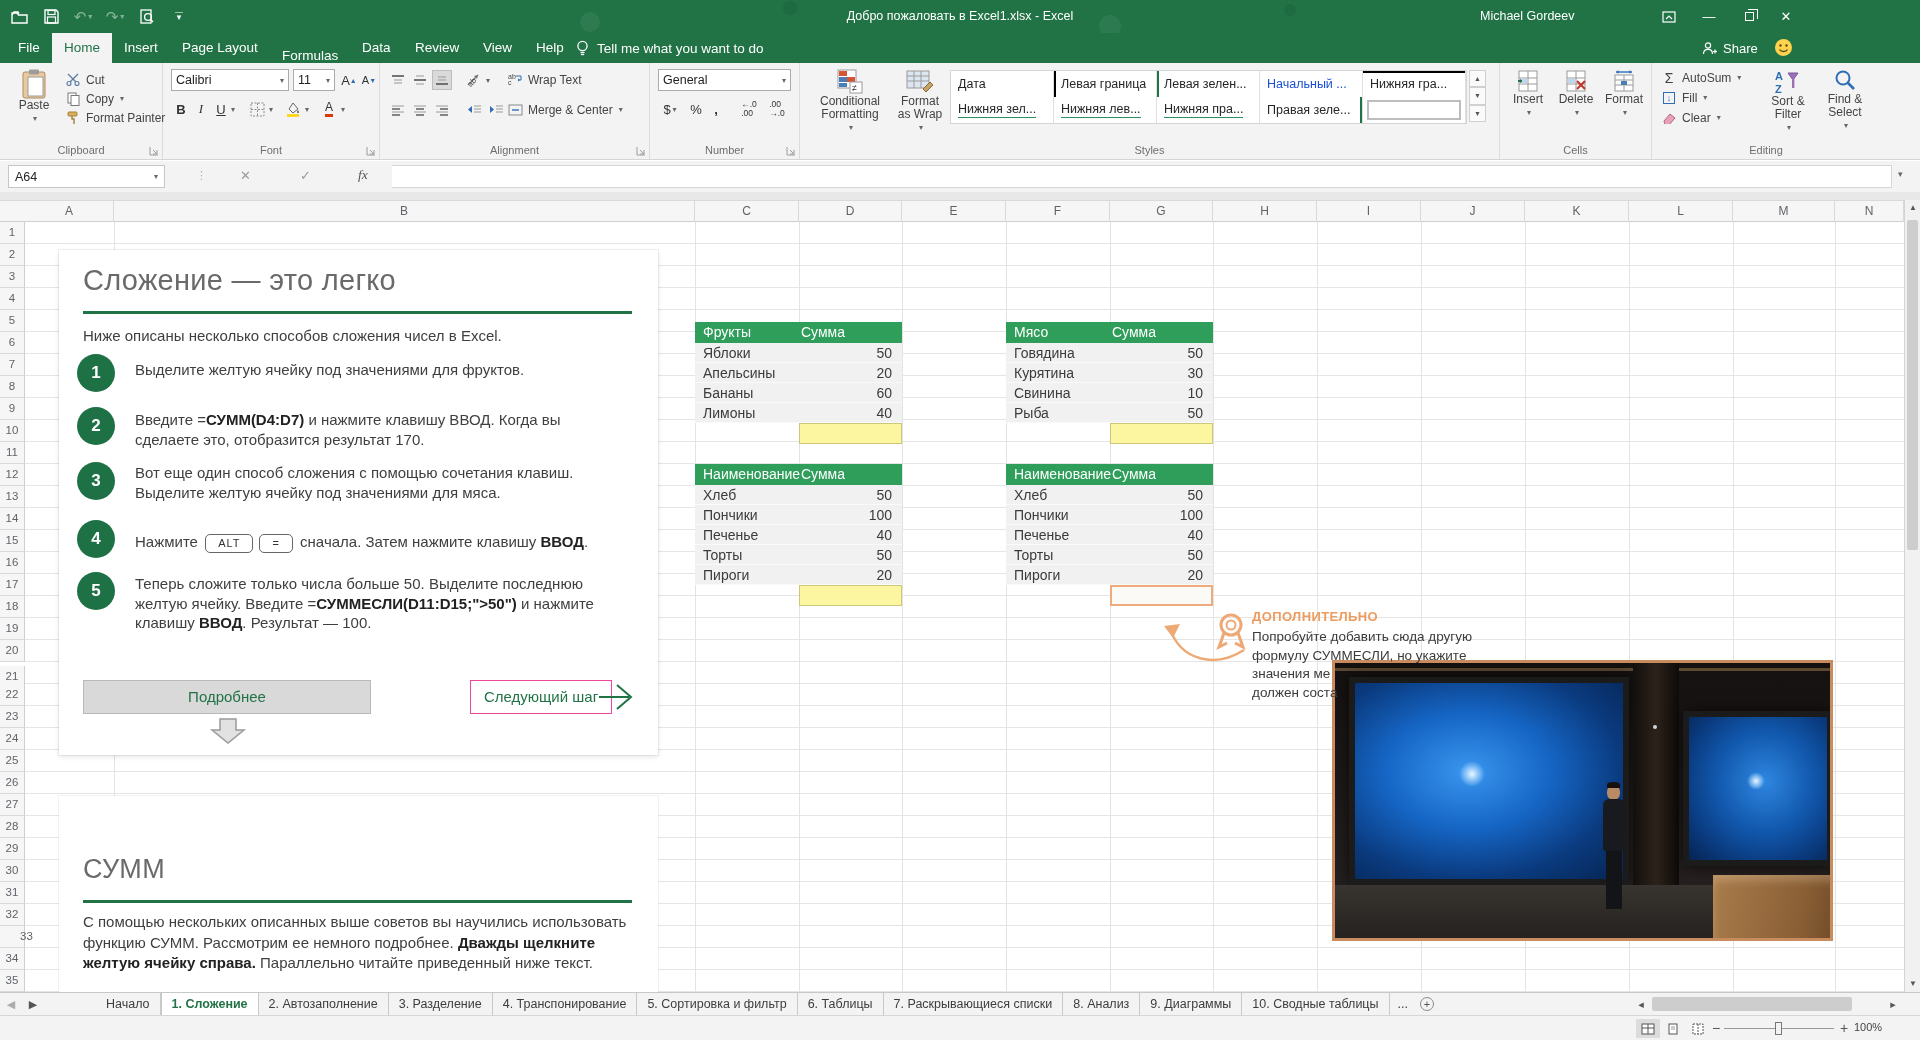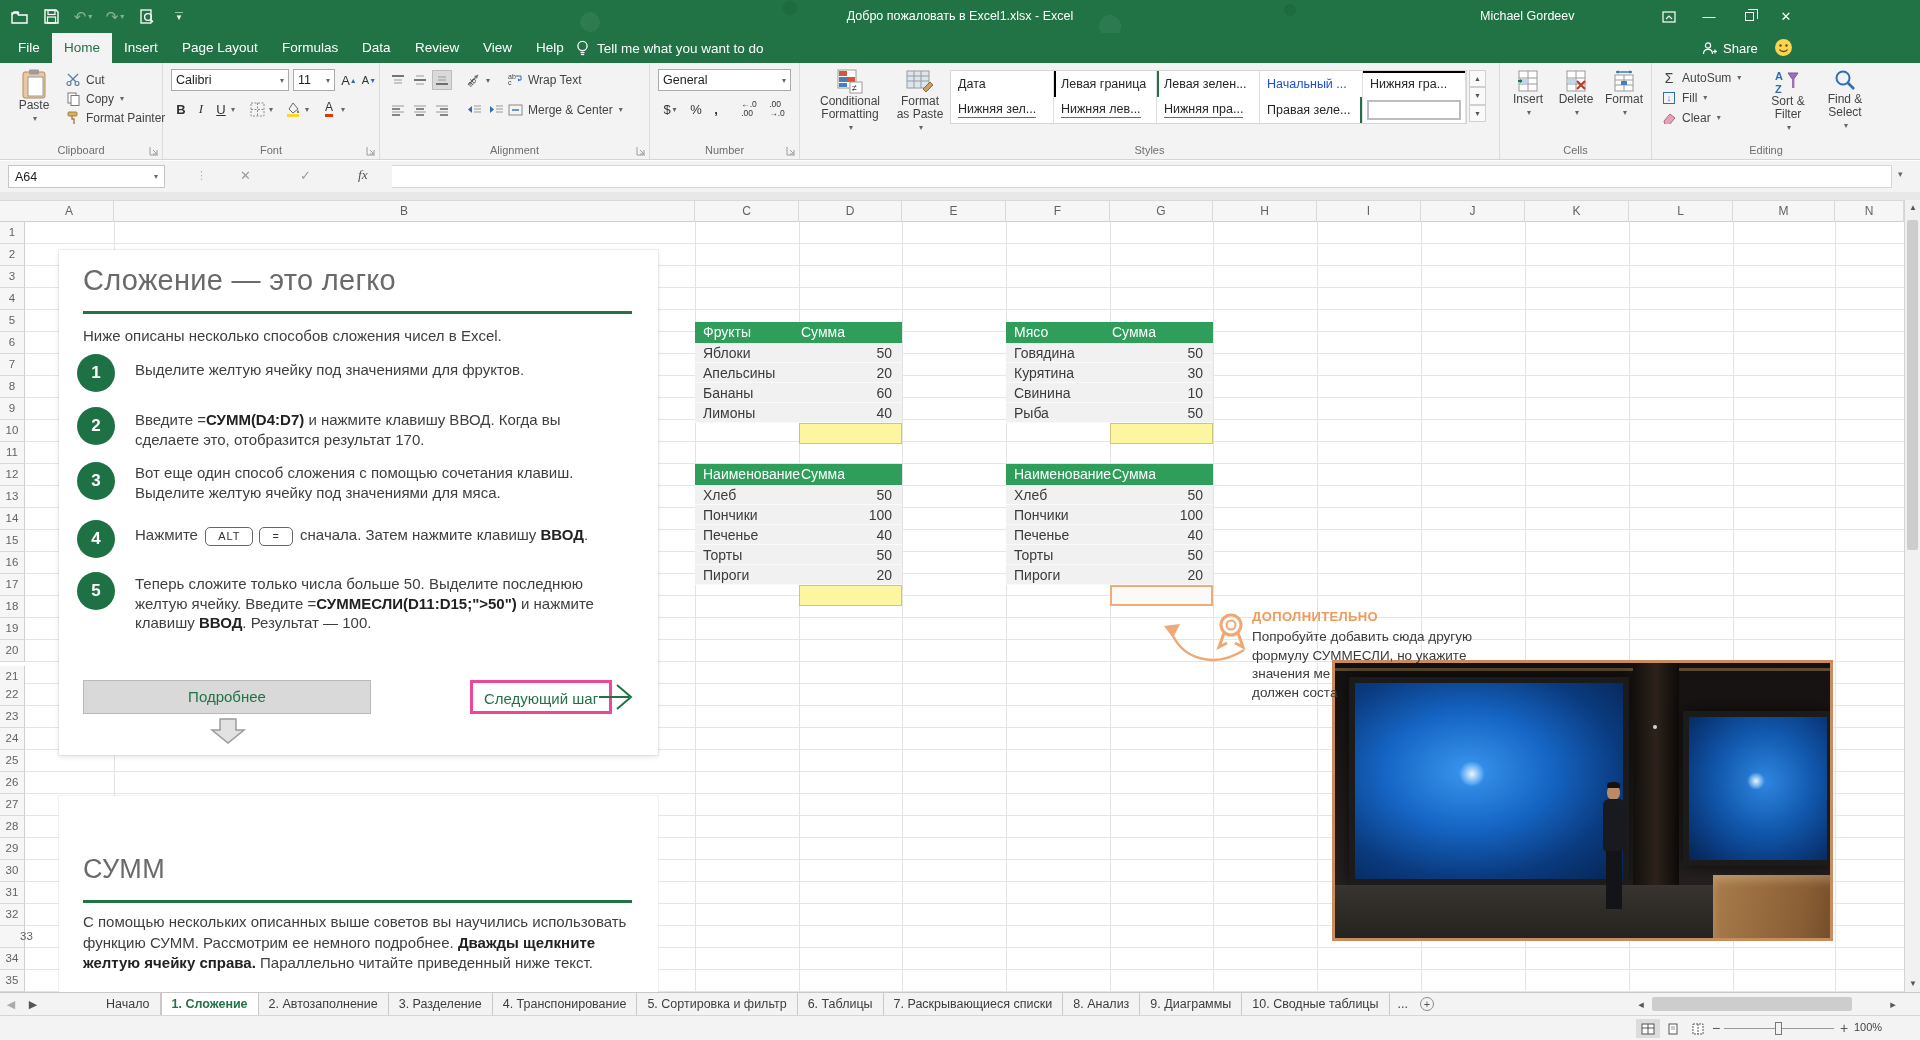--- a/index.html
+++ b/index.html
@@ -74,23 +74,23 @@
   .hline { position:absolute; left:25px; width:1879px; height:1px; background:#e5e5e5; }
 
   
   .card { position:absolute; background:#fff; box-shadow:0 0 0 1px rgba(0,0,0,.05), 0 2px 5px rgba(0,0,0,.10); }
   .card-title { position:absolute; left:24px; font-size:29px; font-weight:300; color:#6a6a6a; letter-spacing:.3px; }
   .green-rule { position:absolute; left:24px; width:549px; height:3px; background:#217346; }
   .intro { position:absolute; left:24px; font-size:15px; color:#3f3f3f; }
   .stepnum { position:absolute; left:18px; width:38px; height:38px; border-radius:50%; background:#1e7145; color:#fff; font-size:17px; font-weight:bold; display:flex; align-items:center; justify-content:center; }
   .steptext { position:absolute; left:76px; width:474px; font-size:15px; color:#3f3f3f; line-height:19.5px; }
   .steptext b { color:#222; }
-  .keycap { display:inline-block; border:1px solid #666; border-radius:5px; background:#fff; padding:0px 12px; font-size:11px; letter-spacing:1px; margin:5px 3px; line-height:17px; color:#333; }
+  .keycap { display:inline-block; border:1px solid #666; border-radius:5px; background:#fff; padding:0px 12px; font-size:11px; letter-spacing:1px; margin:12px 3px; line-height:17px; color:#333; }
   .btn-more { position:absolute; left:24px; width:288px; height:34px; background:#d9d9d9; border:1px solid #b9b9b9; color:#217346; font-size:15px; text-align:center; line-height:32px; }
-  .btn-next { position:absolute; left:411px; width:142px; height:34px; background:#fff; border:3px solid #ec4899; color:#217346; font-size:15px; text-align:center; line-height:32px; }
+  .btn-next { position:absolute; left:411px; width:142px; height:34px; background:#fff; border:1px solid #ec4899; color:#217346; font-size:15px; text-align:center; line-height:32px; }
   .para { position:absolute; left:24px; width:555px; font-size:15px; color:#3f3f3f; line-height:20.5px; }
   .para b { color:#222; }
 
   
   .xtable { position:absolute; width:207px; }
   .xthead { display:flex; height:21px; background:#2e9e5a; color:#fff; font-size:14px; line-height:21px; }
   .xthead .h1 { width:104px; padding-left:8px; }
   .xthead .h2 { width:103px; padding-left:2px; }
   .xtrow { display:flex; height:20px; background:#f1f1f1; border-bottom:1px solid #fafafa; font-size:14px; line-height:20px; color:#3b3b3b; }
   .xtrow .c1 { width:104px; padding-left:8px; }
@@ -193,21 +193,21 @@
       </div>
     <div class="winbtn" style="left:1769px;" style2="">✕</div>
   </div>
 
   <div class="tabrow">
     <div id="ribbon-tabs">
         <div class="rtab" style="left: 6px;">File</div>
         <div class="rtab active" style="left: 52px;">Home</div>
         <div class="rtab" style="left: 112px;">Insert</div>
         <div class="rtab" style="left: 170px;">Page Layout</div>
-        <div class="rtab" style="left: 270px;">Formulas</div>
+        <div class="rtab" style="left: 270px; margin-top: 8px;">Formulas</div>
         <div class="rtab" style="left: 350px;">Data</div>
         <div class="rtab" style="left: 403px;">Review</div>
         <div class="rtab" style="left: 471px;">View</div>
         <div class="rtab" style="left: 524px;">Help</div>
       </div>
     <div class="tellme">
       <svg width="13" height="17" viewBox="0 0 13 17">
           <circle cx="6.5" cy="6" r="4.6" fill="none" stroke="#fff" stroke-width="1.3"></circle>
           <line x1="4.5" y1="12.5" x2="8.5" y2="12.5" stroke="#fff" stroke-width="1.3"></line>
           <line x1="4.8" y1="14.5" x2="8.2" y2="14.5" stroke="#fff" stroke-width="1.3"></line>
@@ -459,21 +459,21 @@
       </div>
       <div class="bigbtn" style="left:94px;top:6px;width:52px;">
         <svg width="28" height="26" viewBox="0 0 28 26">
             <rect x="1" y="2" width="22" height="17" fill="#dce6f1" stroke="#9a9a9a"></rect>
             <line x1="1" y1="7" x2="23" y2="7" stroke="#9a9a9a"></line>
             <line x1="1" y1="12" x2="23" y2="12" stroke="#9a9a9a"></line>
             <line x1="8" y1="2" x2="8" y2="19" stroke="#9a9a9a"></line>
             <line x1="15" y1="2" x2="15" y2="19" stroke="#9a9a9a"></line>
             <path d="M17 20 l7-7 3 3 -7 7 z" fill="#c8a165" stroke="#8a6b3a"></path>
           </svg>
-        <span>Format as Paste</span>
+        <span>Format as Wrap</span>
           <span class="caret">▾</span>
       </div>
       <div id="style-gallery" class="abs" style="left:150px;top:7px;width:517px;border:1px solid #d5d5d5;background:#fff;">
           <div style="display: flex;">
             <div class="chip ">
               <span>Дата</span>
             </div>
             <div class="chip b-left-black">
               <span>Левая граница</span>
             </div>

